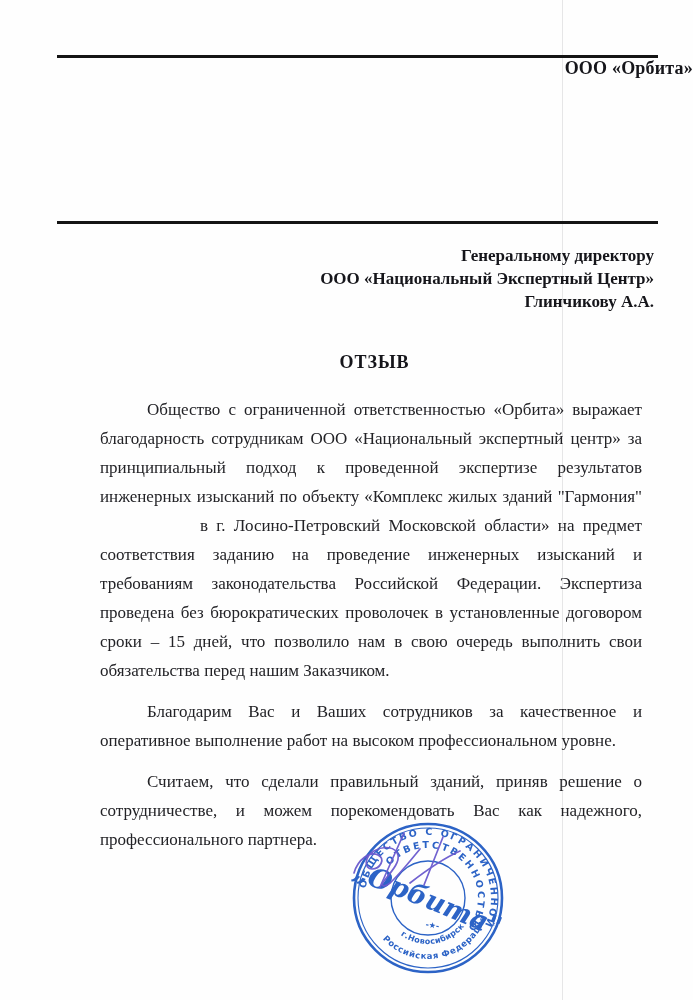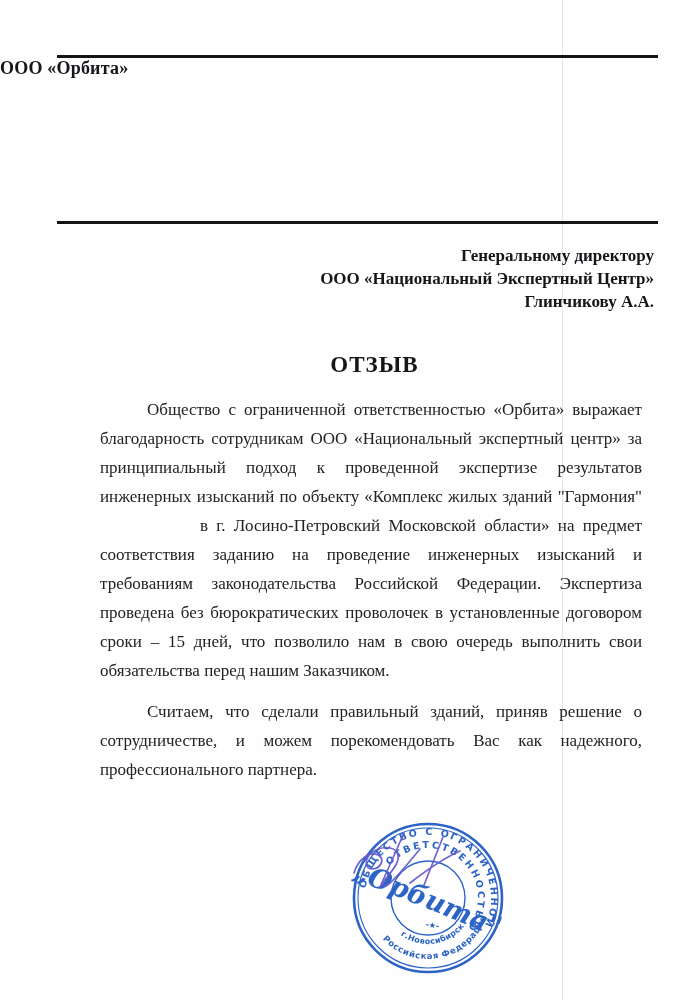--- a/index.html
+++ b/index.html
@@ -8,30 +8,30 @@
     background:#fefefe;overflow:hidden;
     font-family:"Liberation Serif","DejaVu Serif",serif;
     color:#222226;
   }
   .seam{position:absolute;left:562px;top:0;width:1px;height:100%;
     background:rgba(120,120,125,.18);}
   .rule{position:absolute;left:57px;width:601px;height:3px;background:#141414;}
   .rule-top{top:55px;}
   .rule-bottom{top:221px;}
   .letterhead-company{
-    position:absolute;left:0;right:0;top:58px;text-align:left;
+    position:absolute;left:0;right:0;top:58px;text-align:right;
     font-size:18px;font-weight:bold;color:#15151a;letter-spacing:.2px;
   }
   .addressee{
     position:absolute;right:39px;top:244px;text-align:right;
     font-size:17px;font-weight:bold;line-height:23px;color:#15151a;
   }
   .doc-title{
     position:absolute;left:56px;right:0;top:352px;text-align:center;
-    font-size:23px;font-weight:bold;letter-spacing:1px;color:#15151a;
+    font-size:18px;font-weight:bold;letter-spacing:1px;color:#15151a;
   }
   .body-text{
     position:absolute;left:88px;width:566px;top:383px;
     font-size:17px;line-height:29px;text-align:justify;
   }
   .body-text p{margin:12px;text-indent:47px;}
   .redaction-gap{display:inline-block;width:100px;height:1px;}
   .signature-label{
     position:absolute;left:62px;top:861px;font-size:17px;
   }
@@ -55,20 +55,21 @@
   <div class="addressee">
     <div>Генеральному директору</div>
     <div>ООО «Национальный Экспертный Центр»</div>
     <div>Глинчикову А.А.</div>
   </div>
 
   <div class="doc-title">ОТЗЫВ</div>
 
   <div class="body-text">
     <p><span>Общество с ограниченной ответственностью «Орбита» выражает благодарность сотрудникам ООО «Национальный экспертный центр» за принципиальный подход к проведенной экспертизе результатов инженерных изысканий по объекту «Комплекс жилых зданий "Гармония"</span><span class="redaction-gap"></span><span>в г. Лосино-Петровский Московской области» на предмет соответствия заданию на проведение инженерных изысканий и требованиям законодательства Российской Федерации. Экспертиза проведена без бюрократических проволочек в установленные договором сроки – 15 дней, что позволило нам в свою очередь выполнить свои обязательства перед нашим Заказчиком.</span></p>
+    <p>Благодарим Вас и Ваших сотрудников за качественное и оперативное выполнение работ на высоком профессиональном уровне.</p>
     <p>Считаем, что сделали правильный зданий, приняв решение о сотрудничестве, и можем порекомендовать Вас как надежного, профессионального партнера.</p>
   </div>
 
 
   <svg class="stamp-svg" viewBox="0 0 156 156">
     <defs>
       <path id="arcTopOuter" d="M 18.8 99.5 A 63 63 0 1 1 137.2 99.5"></path>
       <path id="arcTopInner" d="M 31 95.1 A 50 50 0 1 1 125 95.1"></path>
       <path id="arcBotOuter" d="M 17 78 A 61 61 0 1 0 139 78"></path>
       <path id="arcBotInner" d="M 32 78 A 46 46 0 1 0 124 78"></path>

